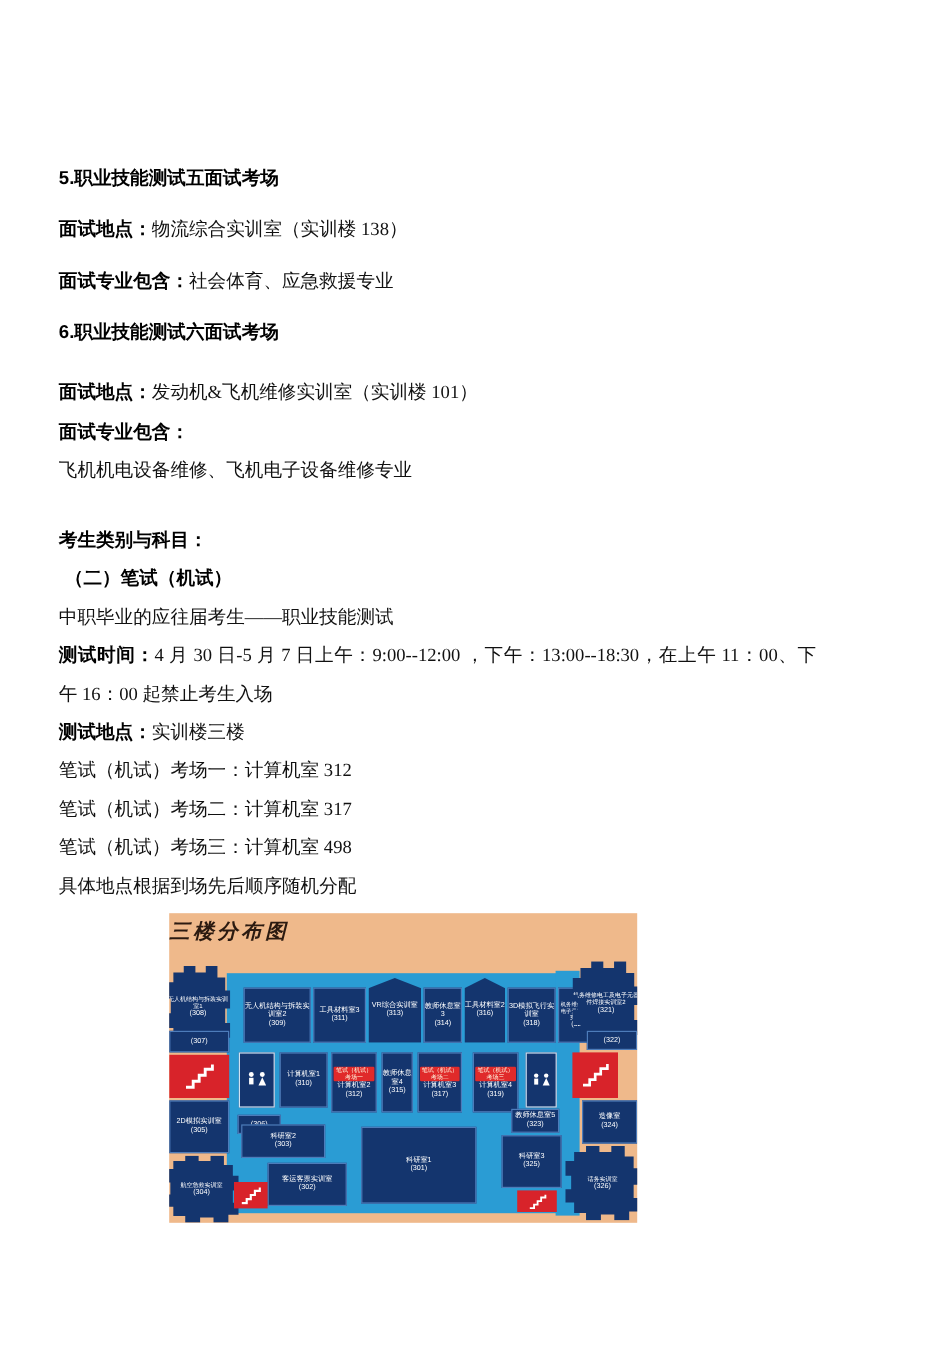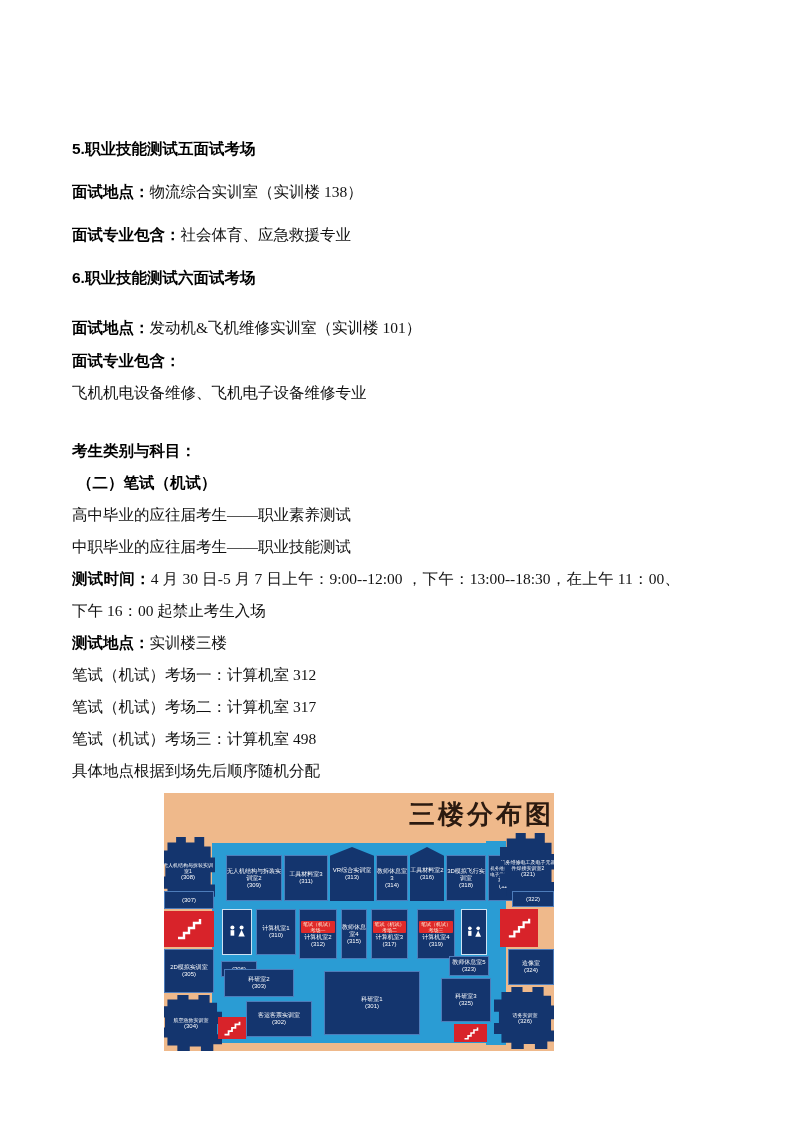--- a/index.html
+++ b/index.html
@@ -1,32 +1,32 @@
 <!DOCTYPE html>
 <html><head>
 <meta charset="utf-8">
 <style>
   * { margin:0; padding:0; box-sizing:border-box; }
   body { background:#fff; }
   .page { position:relative; width:793px; height:1122px; background:#ffffff; overflow:hidden;
           font-family:"Liberation Serif", serif; color:#111; }
-  .content { padding:133px 113px 0 72px; }
+  .content { padding:133px 113px 0 49px; }
   .para { font-size:15.5px; line-height:32px; text-align:justify; }
   .para b { font-family:"Liberation Sans", sans-serif; font-weight:700; color:#000; }
   .mA { margin-bottom:11px; }
   .mB { margin-bottom:18px; }
   .mC { margin-bottom:1px; }
   .sp26 { height:26px; }
   .ind { padding-left:5px; }
 
   
   .fp { position:relative; width:390px; height:258px; margin-left:92px; margin-top:6px;
         background:#efb98b; overflow:hidden; font-family:"Liberation Sans", sans-serif; }
-  .fp-title { position:absolute; top:4px; left:0; right:0; text-align:right;
-              font-size:26px; font-weight:700; letter-spacing:3px; color:#2b1a10; }
+  .fp-title { position:absolute; top:4px; left:0; right:0; text-align:left;
+              font-size:17px; font-weight:700; letter-spacing:3px; color:#2b1a10;font-style:italic; }
   .cor { position:absolute; background:#2a9cd4; }
   .rm { position:absolute; background:#14356e; border:1px solid #4d7cba; color:#fff;
         display:flex; flex-direction:column; align-items:center; justify-content:center;
         text-align:center; font-size:6px; line-height:7px; overflow:hidden; }
   .rm .num { font-size:6px; line-height:7px; }
   .tiny { font-size:4.5px; line-height:5.5px; }
   .tag { display:block; background:#e02a2a; color:#fff6e0; font-size:5px; line-height:6px;
          padding:0 1px; margin-bottom:1px; border-radius:1px; max-width:95%; }
   .pent { clip-path: polygon(0 16%, 50% 0, 100% 16%, 100% 100%, 0 100%); border:none; }
   .gear { border:none; font-size:5px; line-height:6px;
@@ -50,21 +50,20 @@
 
     <p class="para mB"><b>6.职业技能测试六面试考场</b><span></span></p>
     <p class="para mC"><b>面试地点：</b><span>发动机&amp;飞机维修实训室（实训楼 101）</span></p>
     <p class="para"><b>面试专业包含：</b><span></span></p>
     <p class="para"><b></b><span>飞机机电设备维修、飞机电子设备维修专业</span></p>
 
     <div class="sp26"></div>
 
     <p class="para"><b>考生类别与科目：</b><span></span></p>
     <p class="para ind"><b>（二）笔试（机试）</b><span></span></p>
-    <p class="para"><b></b><span>高中毕业的应往届考生——职业素养测试</span></p>
     <p class="para"><b></b><span>中职毕业的应往届考生——职业技能测试</span></p>
     <p class="para"><b>测试时间：</b><span>4 月 30 日-5 月 7 日上午：9:00--12:00 ，下午：13:00--18:30，在上午 11：00、下午 16：00 起禁止考生入场</span></p>
     <p class="para"><b>测试地点：</b><span>实训楼三楼</span></p>
     <p class="para"><b></b><span>笔试（机试）考场一：计算机室 312</span></p>
     <p class="para"><b></b><span>笔试（机试）考场二：计算机室 317</span></p>
     <p class="para"><b></b><span>笔试（机试）考场三：计算机室 498</span></p>
     <p class="para"><b></b><span>具体地点根据到场先后顺序随机分配</span></p>
 
     <div class="fp">
       <div class="fp-title">三楼分布图</div>

